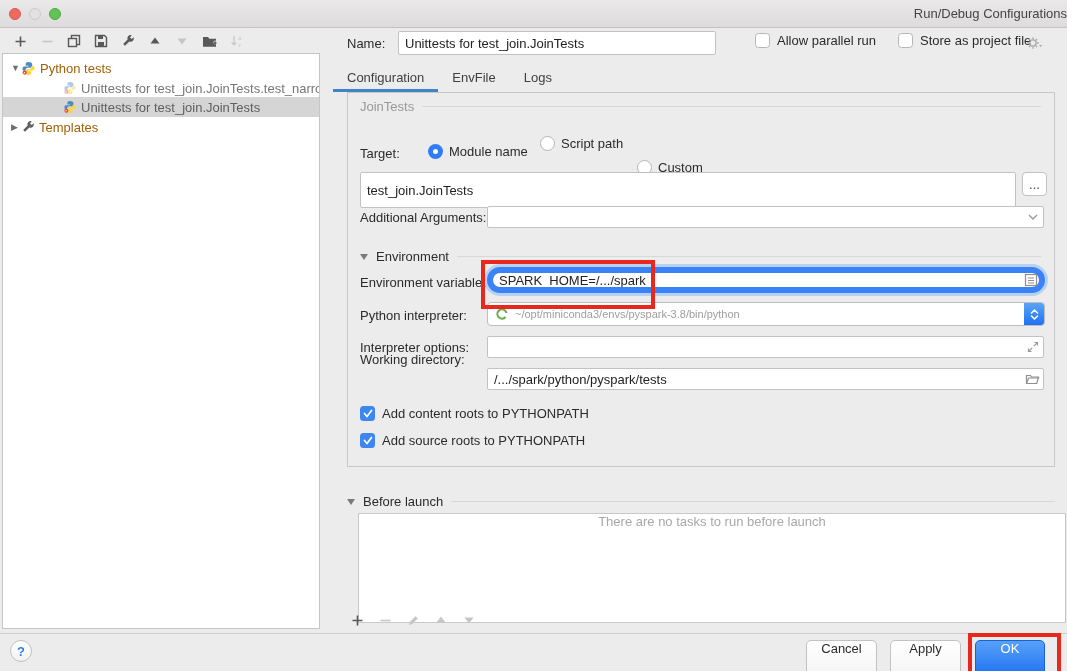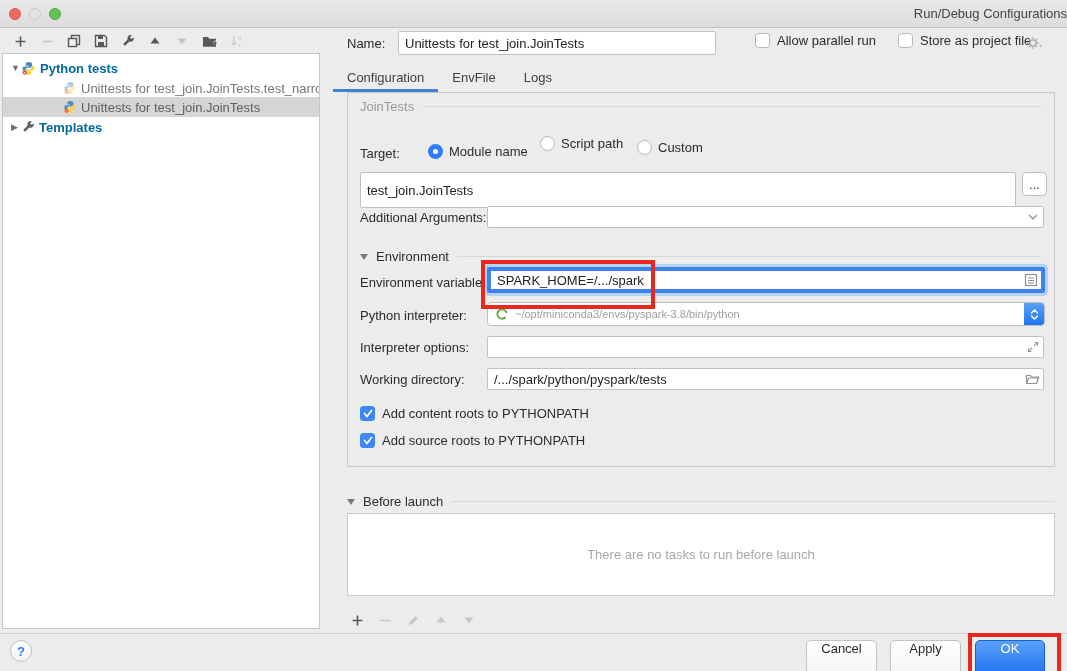--- a/index.html
+++ b/index.html
@@ -22,21 +22,21 @@
   
   .tree-toolbar{left:12px;top:33px;display:flex;gap:11px;align-items:center}
   .tbi{width:16px;height:16px;display:flex;align-items:center;justify-content:center}
   .tree-panel{left:2px;top:53px;width:318px;height:576px;background:#fff;
     border:1px solid #c6c6c6;overflow:hidden}
   .trow{position:absolute;left:0;width:100%;height:20px;display:flex;align-items:center;
     white-space:nowrap;overflow:hidden}
   .trow .twisty{width:10px;margin-left:8px;color:#6f6f6f;font-size:9px;flex:none}
   .trow .ticon{flex:none;margin-right:4px}
   .trow.selected{background:#d5d5d5}
-  .tlabel-bold{font-weight:bold;color:#0369a1}
+  .tlabel-bold{font-weight:normal;color:#a16207}
   .tlabel-dim{color:#767676}
 
   
   .lbl{position:absolute;color:#2b2b2b}
   .textbox{position:absolute;box-sizing:border-box;background:#fff;border:1px solid #c2c2c2;
     border-radius:2px;font-family:"Liberation Sans",sans-serif;font-size:13px;color:#222;
     padding:0 6px;outline:none}
   .cb-row{position:absolute;display:flex;align-items:center;gap:7px}
   .cbx{width:15px;height:15px;border:1px solid #b6b6b6;border-radius:3.5px;background:#fff;
     box-sizing:border-box;flex:none}
@@ -57,32 +57,32 @@
 
   
   .radio-row{position:absolute;display:flex;align-items:center}
   .radio{width:15px;height:15px;border-radius:50%;box-sizing:border-box;flex:none;margin-right:6px;
     background:#fff;border:1px solid #b6b6b6}
   .radio.sel{background:#2f7cf6;border:none;position:relative}
   .radio.sel::after{content:"";position:absolute;left:5px;top:5px;width:5px;height:5px;
     border-radius:50%;background:#fff}
 
   
-  .env-field{border:4px solid #3b82f6;box-shadow:0 0 0 3px #b6d2f2;border-radius:2px}
+  .env-field{border:6px solid #3b82f6;box-shadow:0 0 0 3px #b6d2f2;border-radius:13px}
   .combo{position:absolute;background:#fff;border:1px solid #bdbdbd;border-radius:4px;
     display:flex;align-items:center;box-sizing:border-box;overflow:hidden}
   .combo .combo-btn{margin-left:auto;width:20px;align-self:stretch;flex:none;
     background:linear-gradient(#5ba4f9,#1f72f2);display:flex;align-items:center;justify-content:center}
   .combo .path-txt{font-size:11px;color:#9e9e9e;margin-left:6px;white-space:nowrap;overflow:hidden}
   .browse-btn{position:absolute;background:#fff;border:1px solid #c2c2c2;border-radius:4px;
     display:flex;align-items:center;justify-content:center;color:#444}
 
   
-  .bl-box{left:347px;top:513px;width:708px;height:83px;background:#fff;border:1px solid #c9c9c9;
-    display:flex;align-items:center;justify-content:center}
+  .bl-box{left:358px;top:513px;width:708px;height:110px;background:#fff;border:1px solid #c9c9c9;
+    display:flex;justify-content:center}
   .bl-empty{color:#a8a8a8}
   .bl-toolbar{left:349px;top:612px;display:flex;gap:12px;align-items:center}
 
   
   .footer-sep{left:0;top:633px;width:1067px;height:1px;background:#cfcfcf}
   .btn{position:absolute;height:38px;box-sizing:border-box;border:1px solid #c2c2c2;border-radius:5px;
     background:linear-gradient(#ffffff,#f4f4f4);display:flex;align-items:flex-start;justify-content:center;
     font-size:13px;color:#2b2b2b}
   .btn.primary{background:linear-gradient(#58a1f8,#1e70f2);border:1px solid #1861d6;color:#fff}
   .help-btn{left:10px;top:640px;width:22px;height:22px;border-radius:50%;border:1px solid #c2c2c2;
@@ -245,21 +245,21 @@
 
 <div class="lbl" style="left:360px;top:146px">Target:</div>
 <div class="radio-row" style="left:428px;top:144px">
   <span class="radio sel"></span>
   <span>Module name</span>
 </div>
 <div class="radio-row" style="left:540px;top:136px">
   <span class="radio"></span>
   <span>Script path</span>
 </div>
-<div class="radio-row" style="left:637px;top:140px">
+<div class="radio-row" style="left:637px;top:160px">
   <span class="radio"></span>
   <span>Custom</span>
 </div>
 
 <input class="textbox" style="left: 360px; top: 172px; width: 656px; height: 36px;" readonly="" value="test_join.JoinTests">
 <div class="browse-btn" style="left:1022px;top:172px;width:23px;height:22px">
   <span>...</span>
 </div>
 
 <div class="lbl" style="left:360px;top:210px">Additional Arguments:</div>
@@ -302,21 +302,21 @@
 </div>
 
 <div class="lbl" style="left:360px;top:340px">Interpreter options:</div>
 <input class="textbox" style="left: 487px; top: 336px; width: 557px; height: 22px;" readonly="">
 <div class="abs" style="left:1027px;top:341px">
   <svg width="12" height="12">
       <path d="M7.5 1.5h3v3M10.5 1.5L6.8 5.2M4.5 10.5h-3v-3M1.5 10.5l3.7-3.7" stroke="#9a9a9a" stroke-width="1.2" fill="none"></path>
     </svg>
 </div>
 
-<div class="lbl" style="left:360px;top:372px">Working directory:</div>
+<div class="lbl" style="left:360px;top:352px">Working directory:</div>
 <input class="textbox" style="left: 487px; top: 368px; width: 557px; height: 22px;" readonly="" value="/.../spark/python/pyspark/tests">
 <div class="abs" style="left:1025px;top:373px">
   <svg width="15" height="12">
       <path d="M1.5 10.5v-8h4l1 1.5h7l-1.8 6.5z" fill="none" stroke="#8f8f8f" stroke-width="1.2"></path>
       <path d="M1.5 10.5L3.6 5h10.7" fill="none" stroke="#8f8f8f" stroke-width="1.2"></path>
     </svg>
 </div>
 
 <div class="cb-row" style="left:360px;top:406px">
   <span class="cbx checked">

